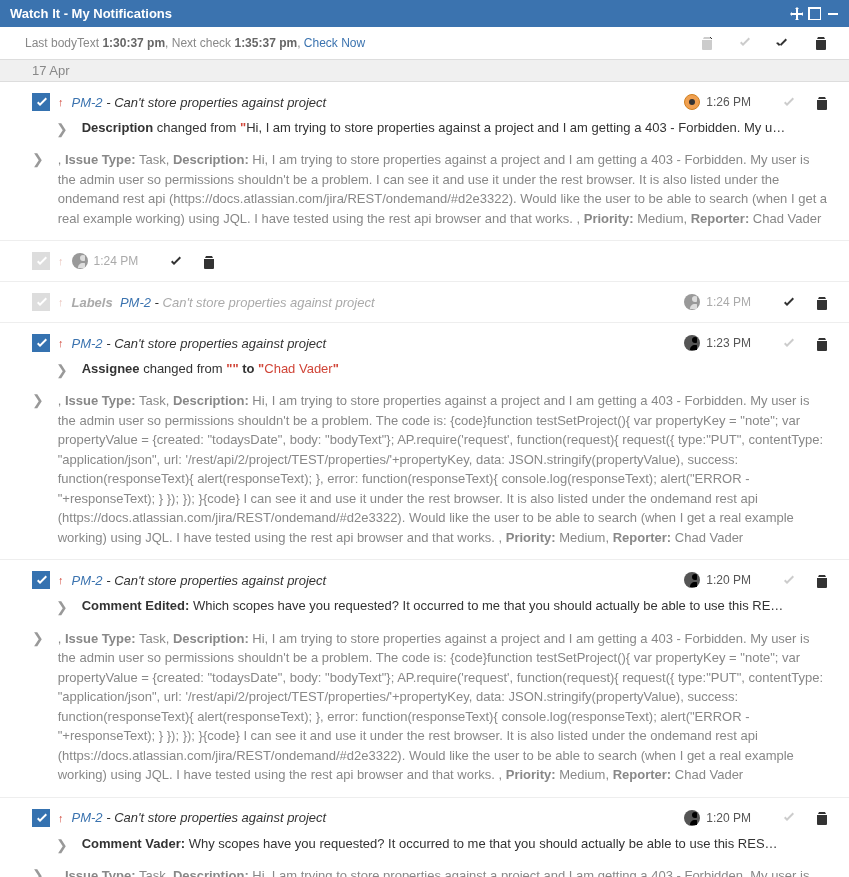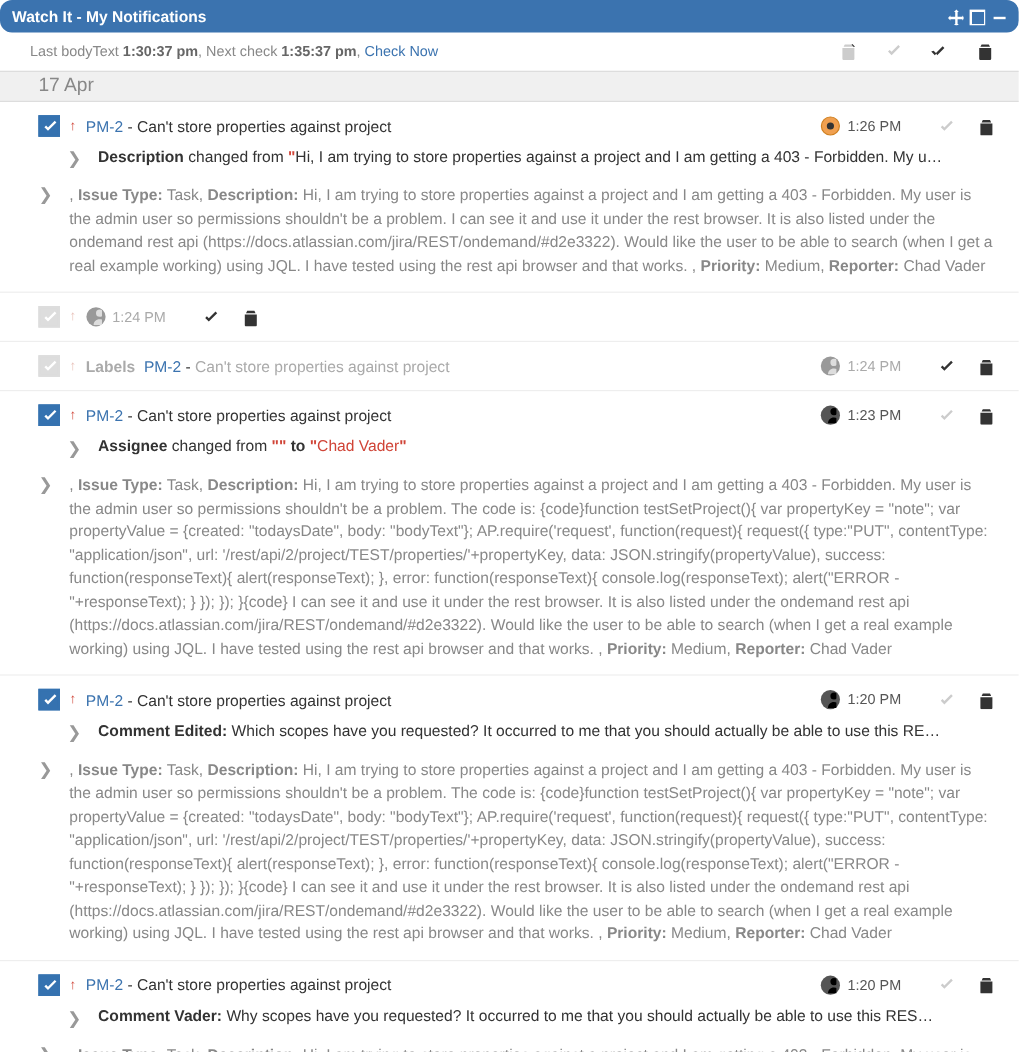--- a/index.html
+++ b/index.html
@@ -1,40 +1,40 @@
 <!DOCTYPE html>
 <html><head>
 <meta charset="utf-8">
 <style>
   * { box-sizing: border-box; margin: 0; padding: 0; }
   body { font-family: Arial, Helvetica, sans-serif; font-size: 13px; color: #333; background: #fff; width: 849px; }
   
-  .titlebar { background: #3b73af; color: #fff; padding: 6px 10px; display: flex; align-items: flex-end; border-radius: 10px; }
+  .titlebar { background: #3b73af; color: #fff; padding: 6px 10px; display: flex; align-items: flex-start; }
   .titlebar-text { font-weight: bold; flex: 1; font-size: 13px; }
   .titlebar-icons { display: flex; gap: 4px; }
   .titlebar-icons svg { width: 14px; height: 14px; fill: #fff; cursor: pointer; }
   
   .toolbar { display: flex; align-items: center; padding: 8px 20px 8px 25px; }
   .toolbar-status { color: #888; flex: 1; font-size: 12px; }
   .toolbar-status b { color: #666; font-weight: bold; }
   .toolbar-status a { color: #3b73af; text-decoration: none; }
   .toolbar-actions { display: flex; gap: 22px; align-items: center; }
   .toolbar-actions svg, .action-icon svg { width: 16px; height: 16px; }
   .icon-light { fill: #ccc; }
   .icon-dark { fill: #333; }
   
-  .date-header { background: #f0f0f0; color: #888; padding: 3px 10px 3px 32px; border-top: 1px solid #ddd; border-bottom: 1px solid #ddd; font-size: 16px; }
+  .date-header { background: #f0f0f0; color: #888; padding: 3px 10px 3px 32px; border-top: 1px solid #ddd; border-bottom: 1px solid #ddd; font-size: 13px; }
   
   .notification { border-bottom: 1px solid #eee; padding: 8px 0; }
   .notif-header { display: flex; align-items: center; padding: 0 20px 0 32px; min-height: 24px; }
   .checkbox { width: 18px; height: 18px; border: 2px solid #3572b0; background: #3572b0; display: inline-flex; align-items: center; justify-content: center; cursor: pointer; margin-right: 8px; flex-shrink: 0; }
   .checkbox.unchecked { background: #ddd; border-color: #ddd; }
   .checkbox svg { width: 14px; height: 14px; fill: #fff; }
   .priority-arrow { color: #d04437; font-size: 11px; margin-right: 8px; flex-shrink: 0; }
-  .notif-title { flex: 1; padding: 4px 0; }
+  .notif-title { flex: 1; padding: 4px 0; font-style: italic; }
   .notif-title .statuslabel { font-weight: bold; color: #555; }
   .notif-title .key { color: #3b73af; }
   .notif-title .summary { color: #333; }
   .notif-title.read .statuslabel { color: #aaa; }
   .notif-title.read .summary { color: #aaa; }
   .avatar-area { display: flex; align-items: center; gap: 6px; margin-right: 30px; }
   .avatar { width: 16px; height: 16px; border-radius: 50%; background: #555; display: inline-flex; align-items: center; justify-content: center; flex-shrink: 0; }
   .avatar.round-orange { background: #f0a050; border: 1px solid #d08020; }
   .avatar.gray { background: #999; }
   .avatar svg { width: 10px; height: 14px; fill: #000; }

